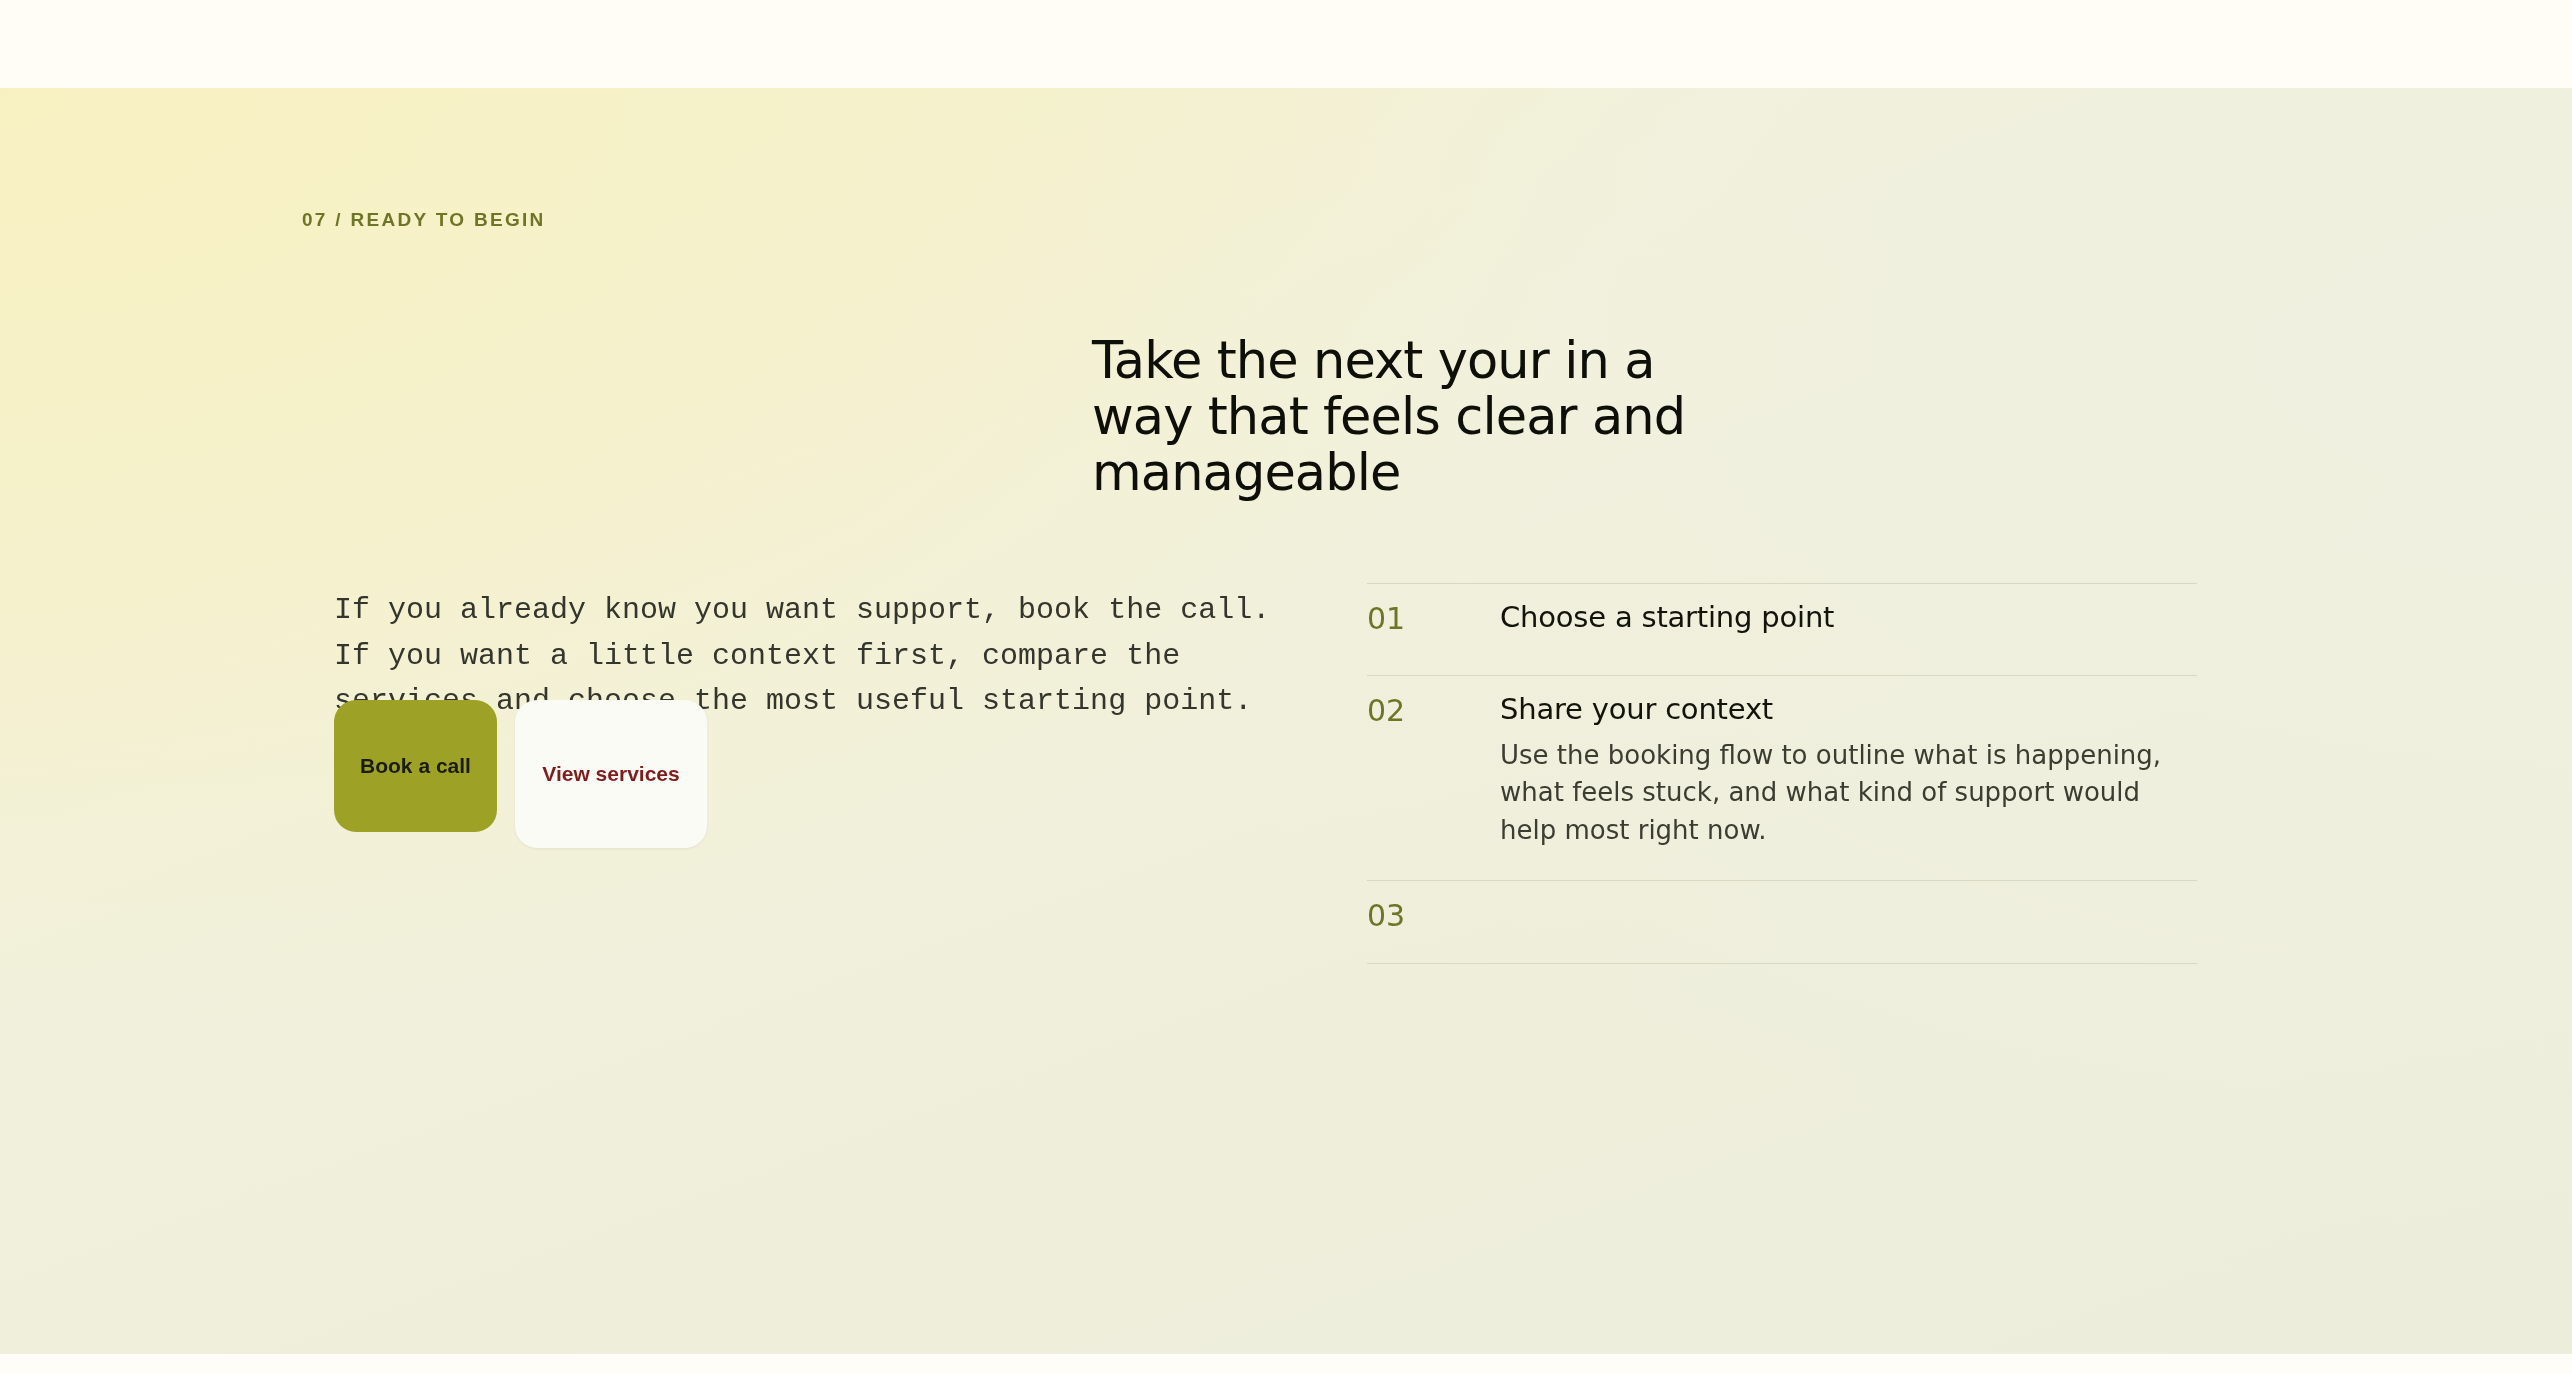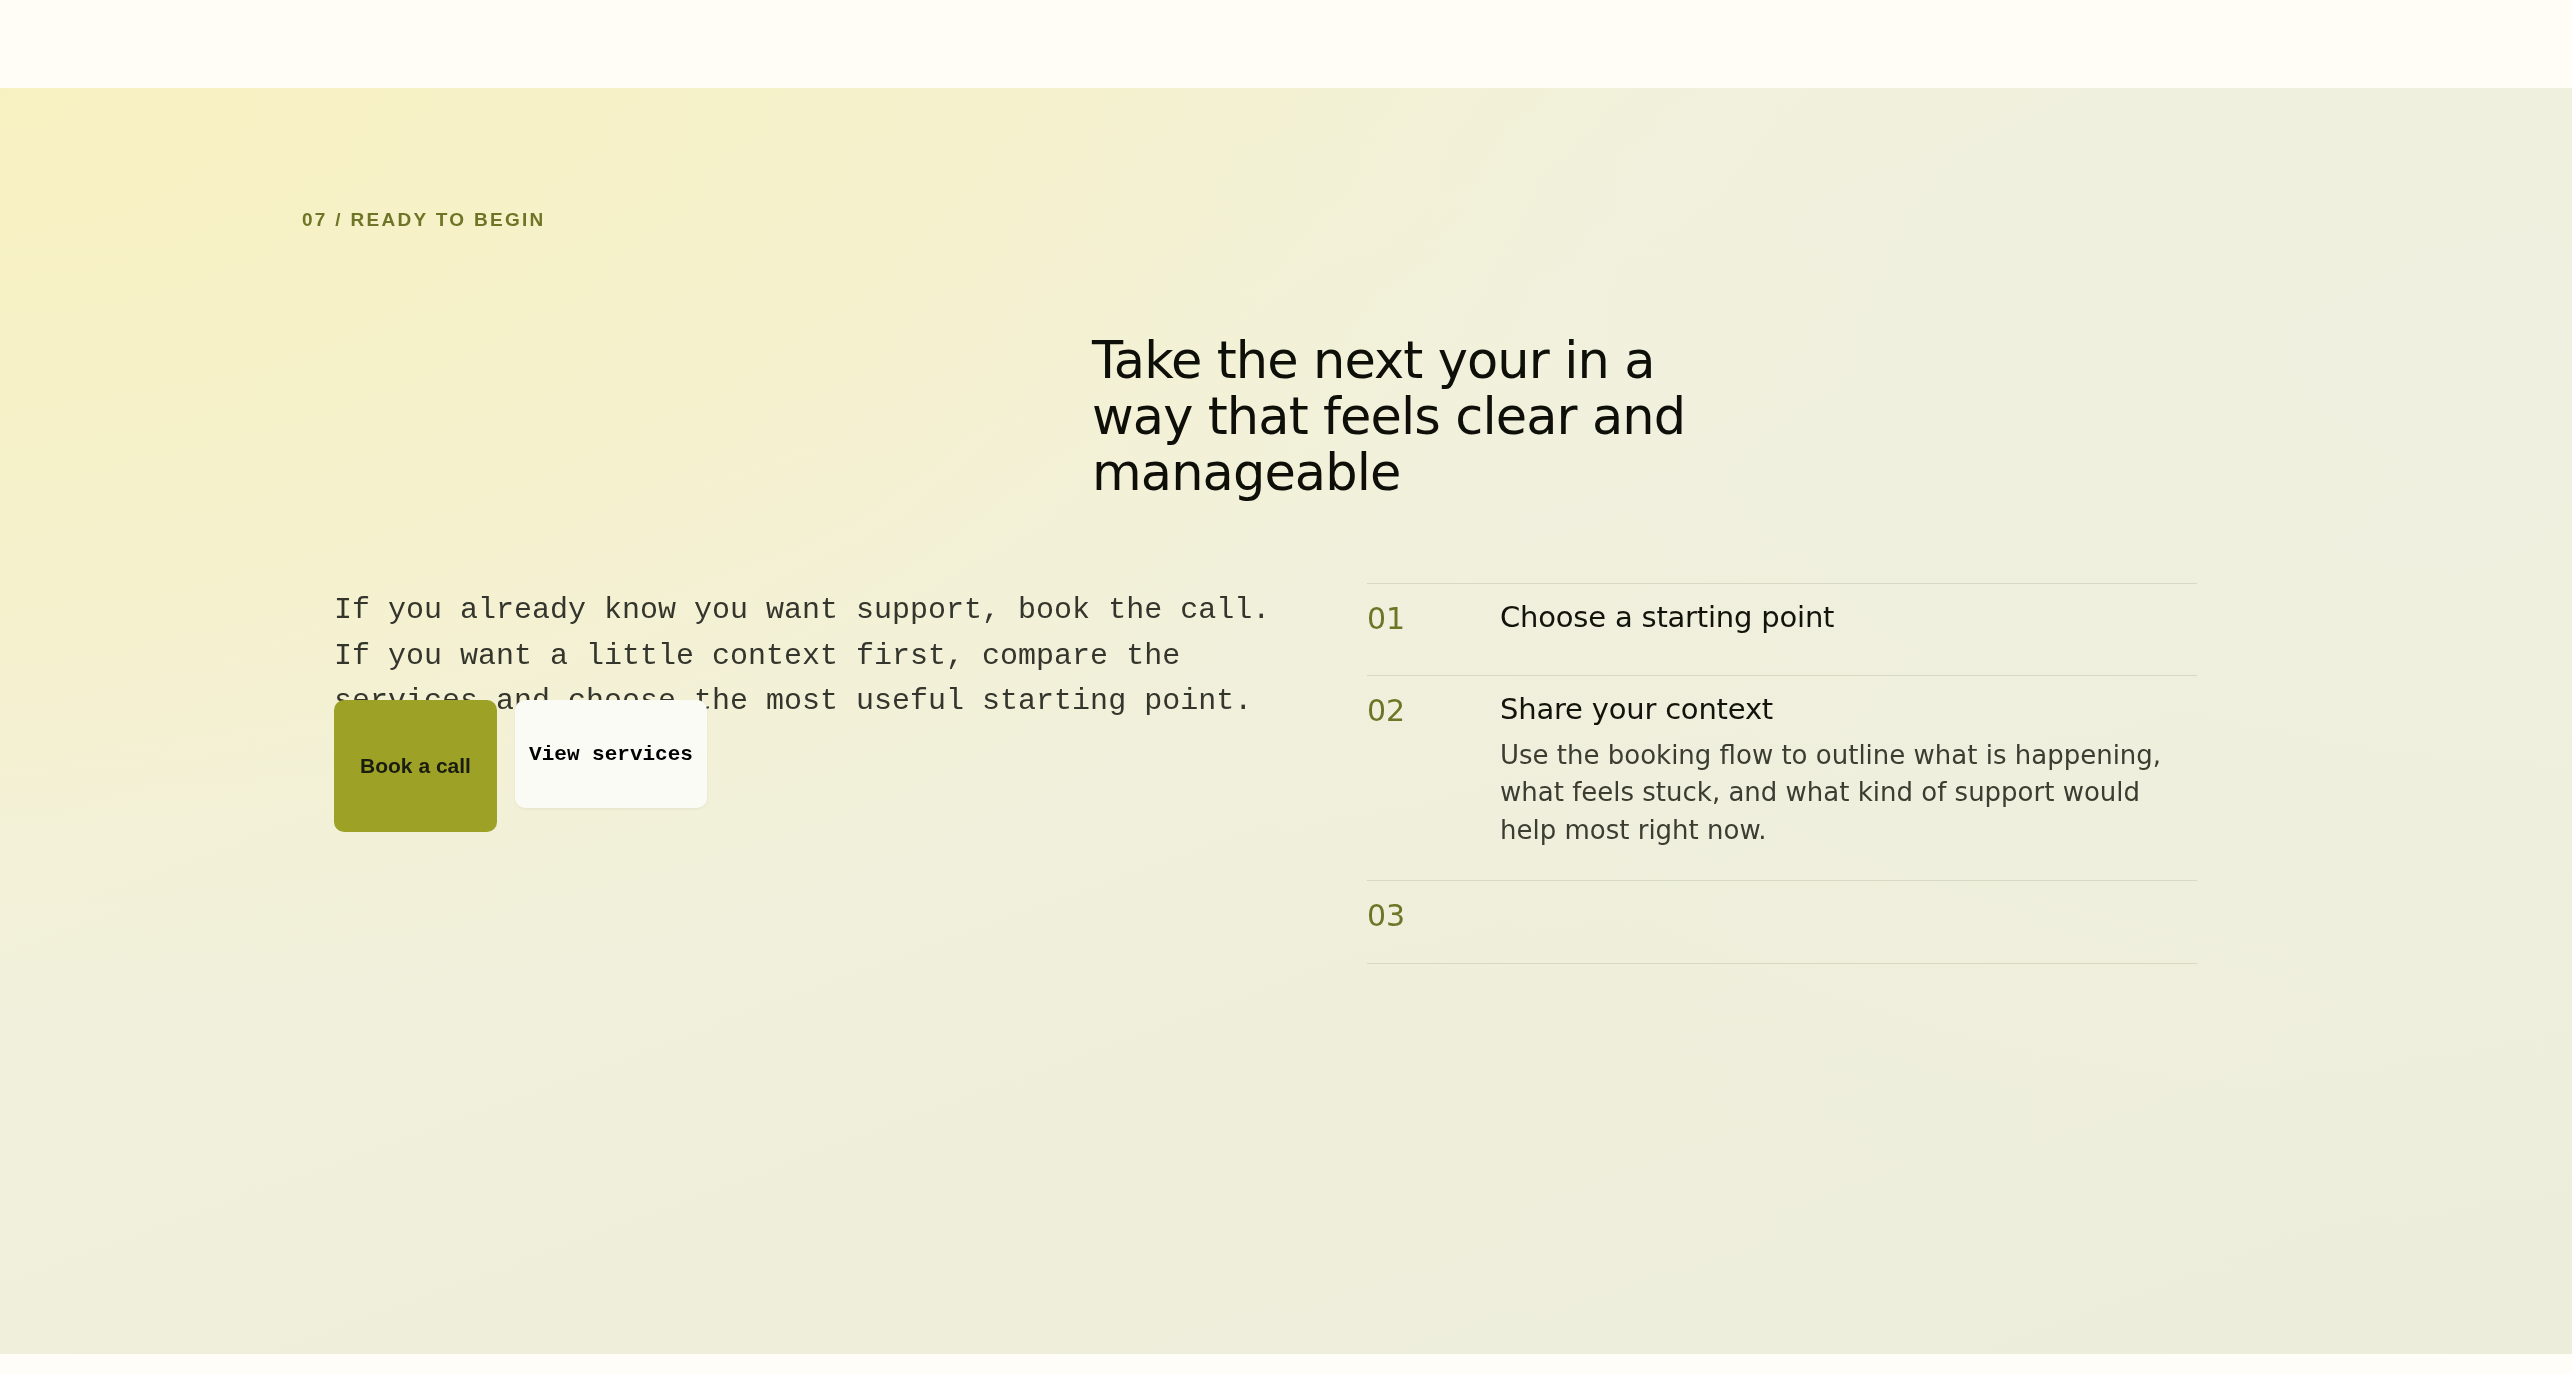--- a/index.html
+++ b/index.html
@@ -79,40 +79,39 @@
     display: flex;
     gap: 18px;
   }
 
   .btn {
     border: none;
     cursor: pointer;
     font-family: "Liberation Sans", sans-serif;
     font-size: 21px;
     font-weight: 700;
-    border-radius: 10px;
+    border-radius: 22px;
     display: flex;
     align-items: center;
     justify-content: center;
   }
 
   .btn-primary {
     width: 163px;
     height: 132px;
     background: #9da226;
     color: #1b1c10;
   }
 
   .btn-secondary {
     width: 192px;
-    height: 108px;
+    height: 148px;
     background: #fbfbf6;
-    color: #000000;
+    color: #7f1d1d;
     box-shadow: 0 1px 3px rgba(0,0,0,0.06);
-    font-family: Liberation Mono, monospace;
   }
 
   
   .headline {
     position: absolute;
     left: 1092px;
     top: 245px;
     width: 640px;
     font-family: "DejaVu Sans", sans-serif;
     font-size: 51px;

